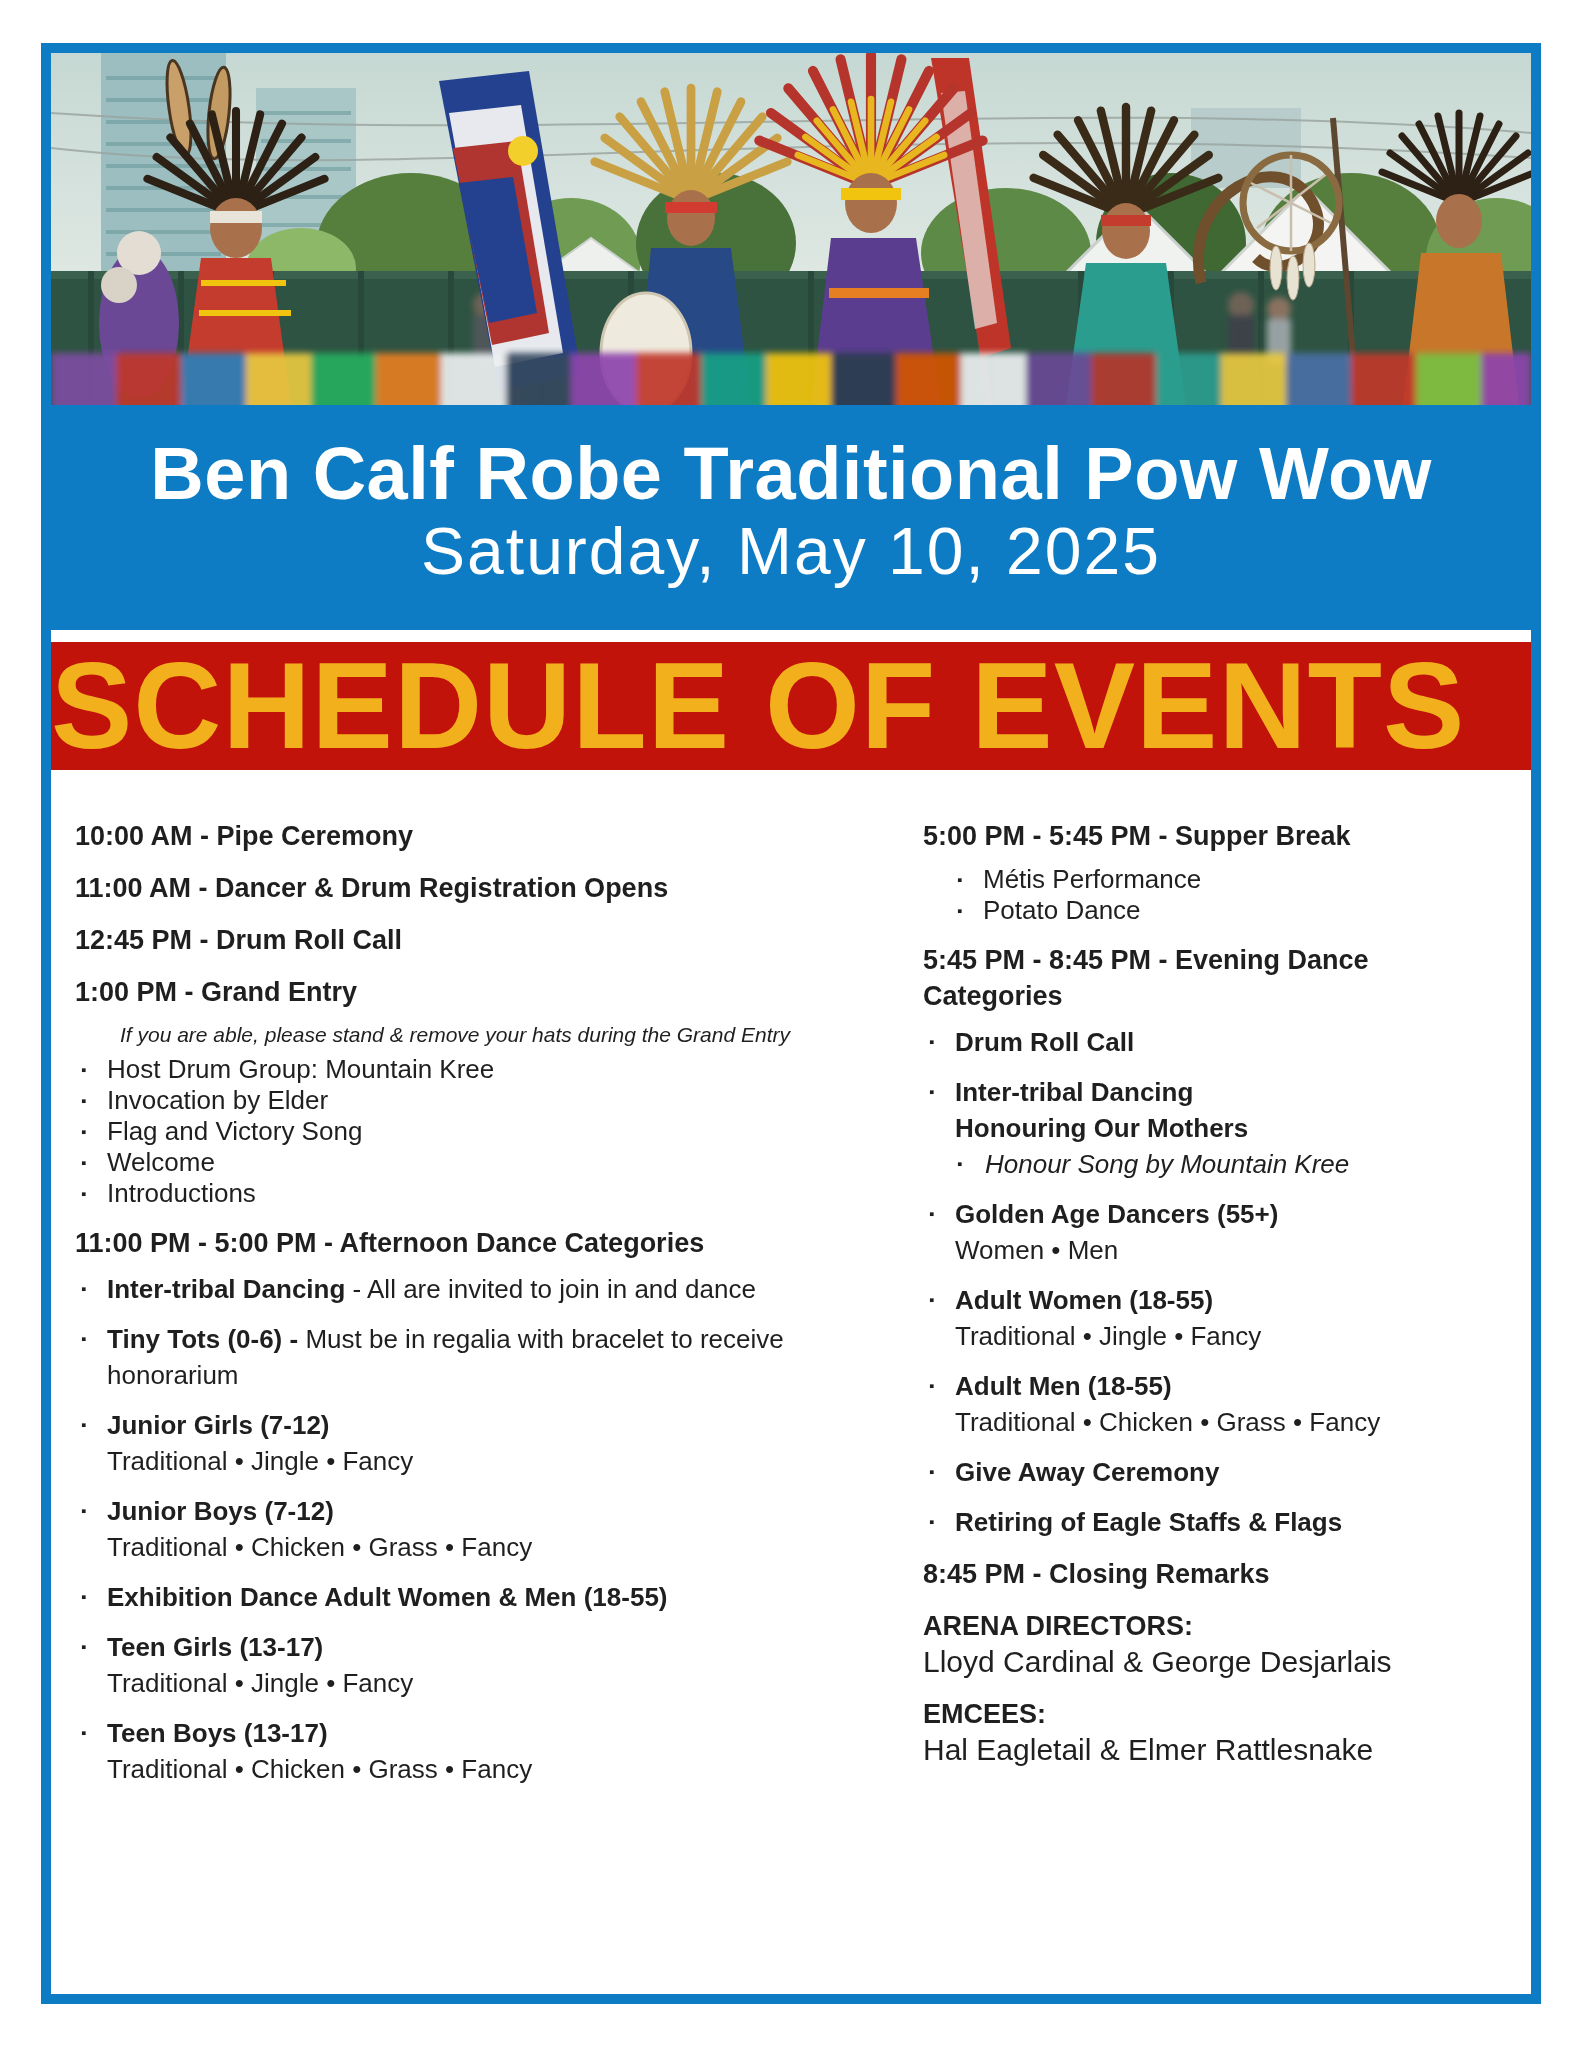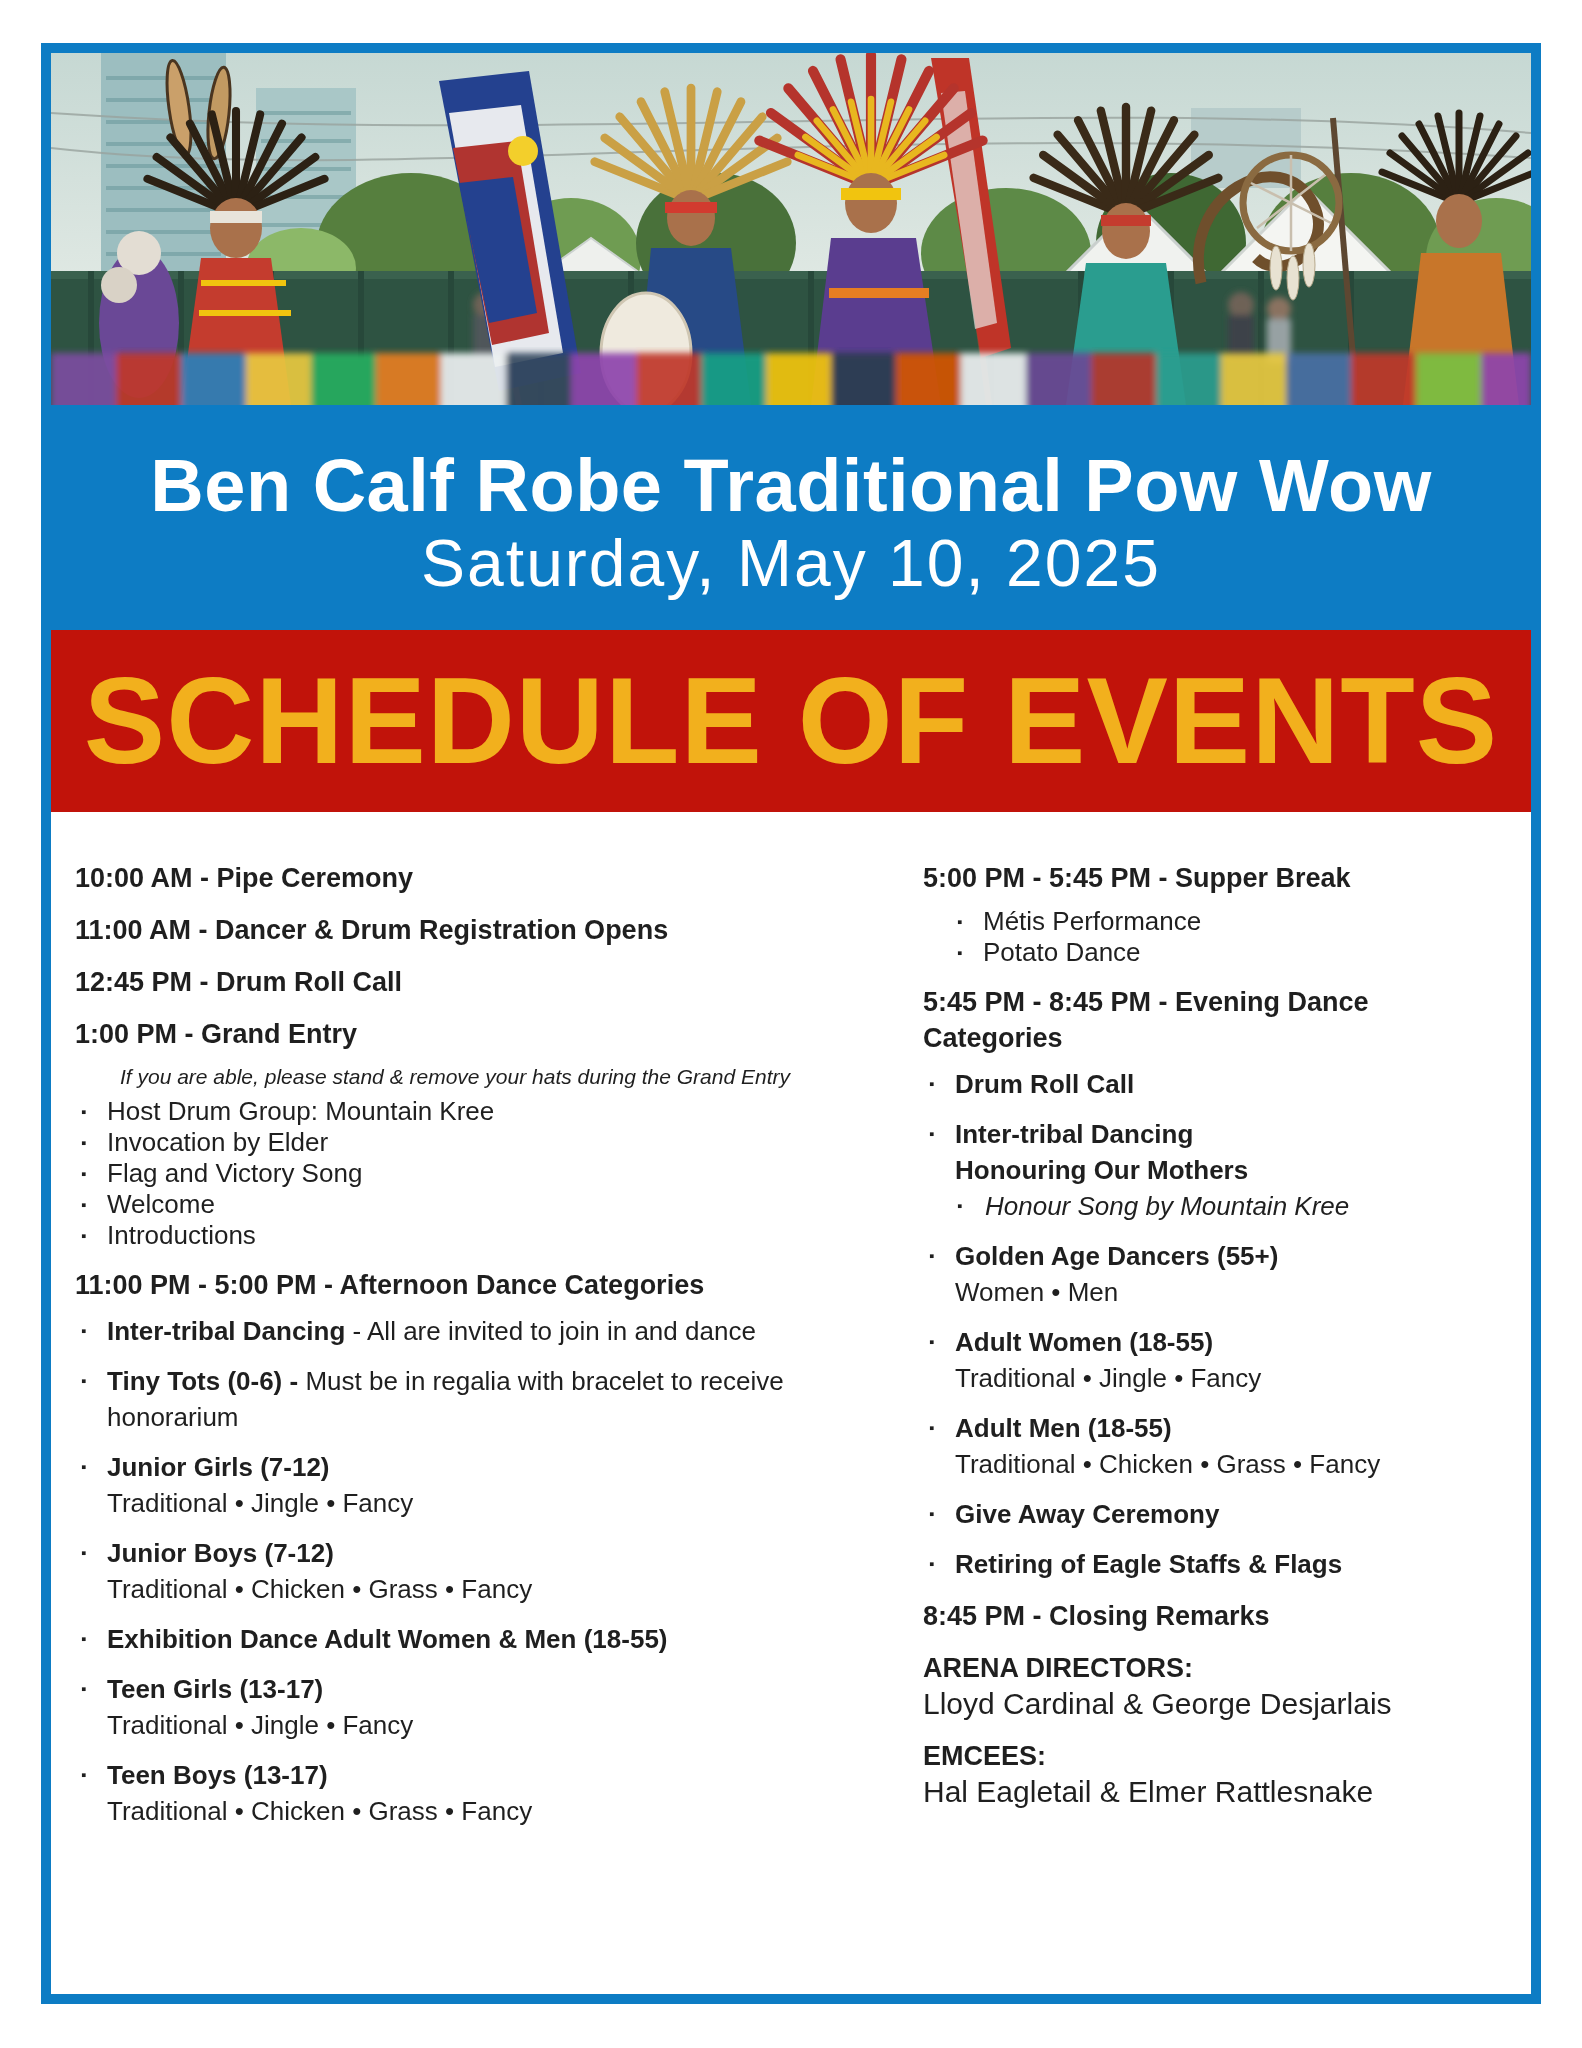--- a/index.html
+++ b/index.html
@@ -2,24 +2,24 @@
 <html><head>
 <meta charset="utf-8">
 <style>
   html,body{margin:0;padding:0;}
   body{width:1582px;height:2048px;background:#ffffff;position:relative;
        font-family:"Liberation Sans",sans-serif;color:#1f1f1f;}
   .poster{position:absolute;left:41px;top:43px;width:1500px;height:1961px;
           box-sizing:border-box;border:10px solid #0d7cc4;background:#fff;overflow:hidden;}
   .photo{width:1480px;height:352px;overflow:hidden;background:#cfdeda;}
   .photo svg{display:block;width:1480px;height:352px;}
-  .title-band{height:225px;background:#0d7cc4;color:#ffffff;text-align:center;box-sizing:border-box;padding-top:42px;}
+  .title-band{height:225px;background:#0d7cc4;color:#ffffff;text-align:center;box-sizing:border-box;padding-top:30px;}
   .title{font-size:74px;font-weight:700;line-height:1.05;letter-spacing:0.5px;}
   .date{font-size:66px;font-weight:400;letter-spacing:2px;}
-  .red-band{height:182px;background:#c1130a;display:flex;align-items:center;justify-content:center;}
+  .red-band{height:128px;background:#c1130a;display:flex;align-items:center;margin-top:12px;}
   .banner-text{color:#f2b01d;font-weight:700;font-size:122px;letter-spacing:1px;line-height:1;}
   .content{display:flex;box-sizing:border-box;padding:48px 0 0 24px;}
   .col{box-sizing:border-box;}
   .col.left{width:715px;margin-right:133px;}
   .col.right{width:520px;}
   .section{margin-bottom:16px;}
   .heading{font-size:27px;font-weight:700;line-height:36px;}
   .has-items .heading{margin-bottom:10px;}
   .note{font-size:21px;font-style:italic;line-height:30px;margin:0 0 4px;white-space:nowrap;text-align:right;}
   .item{position:relative;padding-left:32px;font-size:26px;line-height:36px;}

